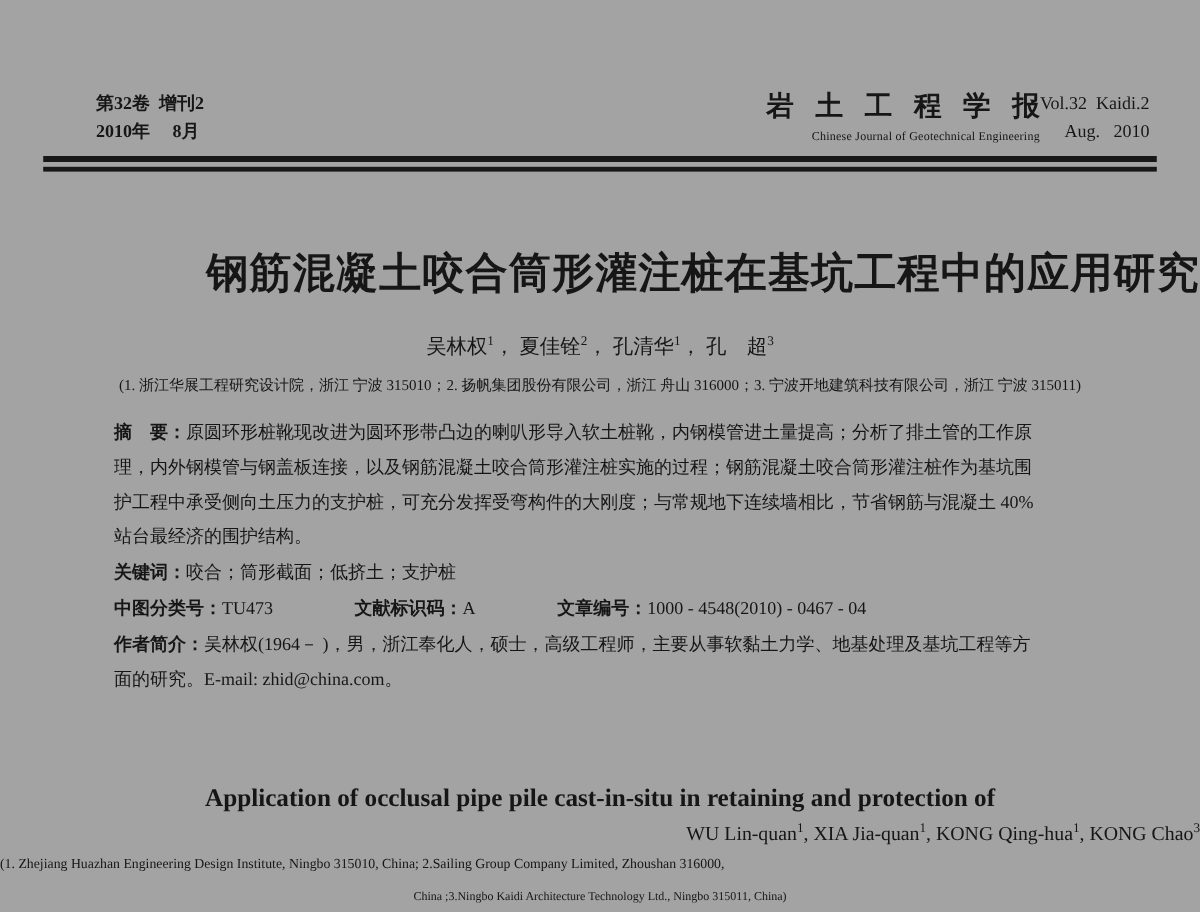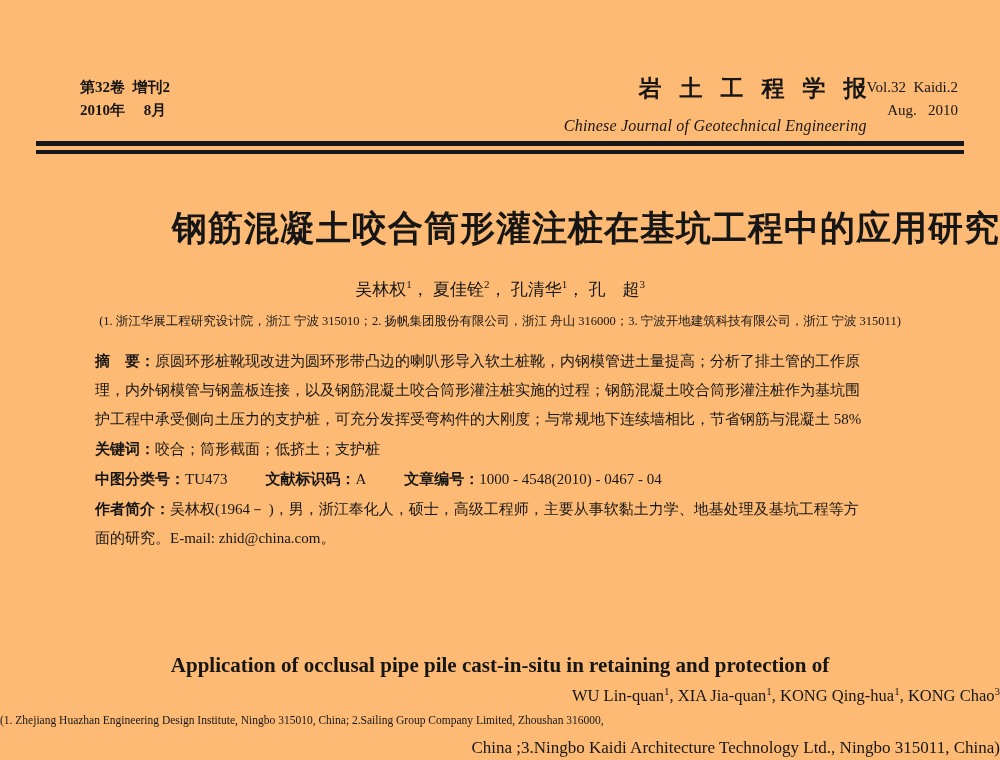--- a/index.html
+++ b/index.html
@@ -1,55 +1,55 @@
 <!DOCTYPE html>
 <html><head>
 <meta charset="utf-8">
 <style>
   * { margin:0; padding:0; box-sizing:border-box; }
   html,body { width:1000px; height:760px; background:#ffffff; }
   body { font-family:"Liberation Serif","DejaVu Serif",serif; color:#161616; }
-  .page { position:relative; width:1000px; height:760px; overflow:hidden; background:#fdba74; }
+  .page { position:relative; width:1000px; height:760px; overflow:hidden; background:#a3a3a3; }
 
   
   .header { position:absolute; left:36px; right:36px; top:76px; }
   .header-row { display:flex; justify-content:space-between; align-items:flex-start; padding:0 6px 0 44px; }
   .hcol-left { font-weight:bold; font-size:15px; line-height:23px; white-space:pre; }
   .hcol-center { text-align:right; flex:1; }
   .journal-zh { font-weight:bold; font-size:23px; letter-spacing:18px; margin-right:-18px; line-height:26px; }
-  .journal-en { font-size:16px; line-height:20px; margin-top:14px; letter-spacing:0.2px;font-style:italic; }
+  .journal-en { font-size:10px; line-height:20px; margin-top:3px; letter-spacing:0.2px; }
   .hcol-right { text-align:right; font-size:15px; line-height:23px; white-space:pre; }
   .rule-thick { height:5px; background:#171717; margin-top:5px; }
   .rule-thin  { height:4px; background:#171717; margin-top:4px; }
 
   
   .title-zh { position:absolute; top:204px; left:0; width:100%; text-align:right;
               font-family:"Liberation Sans","DejaVu Sans",sans-serif;
               font-weight:bold; font-size:35px; letter-spacing:1px; line-height:48px; }
   .authors-zh { position:absolute; top:272px; left:0; width:100%; text-align:center;
                 font-size:17px; line-height:24px; }
   .authors-zh sup, .authors-en sup { font-size:11px; }
   .affil-zh { position:absolute; top:312px; left:0; width:100%; text-align:center;
               font-size:12.5px; line-height:18px; }
 
   
   .meta-block { position:absolute; top:346px; left:95px; width:814px;
                 font-size:15px; line-height:29px; }
   .lbl { font-family:"Liberation Sans","DejaVu Sans",sans-serif; font-weight:bold; }
-  .gap { margin-left:38px; }
+  .gap { margin-left:68px; }
 
   
   .title-en { position:absolute; top:602px; left:0; width:100%; text-align:center;
               font-weight:bold; font-size:21px; line-height:30px;margin-top:48px; }
   .authors-en { position:absolute; top:678px; left:0; width:100%; text-align:right;
                 font-size:16.5px; line-height:24px; }
   .affil-en-1 { position:absolute; top:712px; left:0; width:100%; text-align:left;
                 font-size:11.5px; line-height:16px; }
-  .affil-en-2 { position:absolute; top:740px; left:0; width:100%; text-align:right;
-                font-size:17px; line-height:16px; }
+  .affil-en-2 { position:absolute; top:740px; left:0; width:100%; text-align:center;
+                font-size:10px; line-height:16px; }
 </style>
 </head>
 <body>
 
 <div class="page">
 
   <div class="header">
     <div class="header-row">
       <div class="hcol-left"><div>第32卷  增刊2</div><div>2010年　 8月</div></div>
       <div class="hcol-center">
@@ -69,21 +69,22 @@
     <span><span>夏佳铨</span><sup>2</sup><span>，</span></span>
     <span><span>孔清华</span><sup>1</sup><span>，</span></span>
     <span><span>孔　超</span><sup>3</sup><span></span></span>
   </div>
 
   <div class="affil-zh">(1. 浙江华展工程研究设计院，浙江 宁波 315010；2. 扬帆集团股份有限公司，浙江 舟山 316000；3. 宁波开地建筑科技有限公司，浙江 宁波 315011)</div>
 
   <div class="meta-block">
     <div><span class="lbl">摘　要：</span><span>原圆环形桩靴现改进为圆环形带凸边的喇叭形导入软土桩靴，内钢模管进土量提高；分析了排土管的工作原</span></div>
     <div>理，内外钢模管与钢盖板连接，以及钢筋混凝土咬合筒形灌注桩实施的过程；钢筋混凝土咬合筒形灌注桩作为基坑围</div>
-    <div>护工程中承受侧向土压力的支护桩，可充分发挥受弯构件的大刚度；与常规地下连续墙相比，节省钢筋与混凝土 58%</div>
+    <div>护工程中承受侧向土压力的支护桩，可充分发挥受弯构件的大刚度；与常规地下连续墙相比，节省钢筋与混凝土 40%</div>
+    <div>站台最经济的围护结构。</div>
     <div><span class="lbl">关键词：</span><span>咬合；筒形截面；低挤土；支护桩</span></div>
     <div><span class="lbl">中图分类号：</span><span>TU473</span><span class="lbl gap">文献标识码：</span><span>A</span><span class="lbl gap">文章编号：</span><span>1000 - 4548(2010) - 0467 - 04</span></div>
     <div><span class="lbl">作者简介：</span><span>吴林权(1964－ )，男，浙江奉化人，硕士，高级工程师，主要从事软黏土力学、地基处理及基坑工程等方</span></div>
     <div><span>面的研究。E-mail: </span><span>zhid@china.com</span><span>。</span></div>
   </div>
 
   <div class="title-en">
     <div>Application of occlusal pipe pile cast-in-situ in retaining and protection of</div>
   </div>
 

